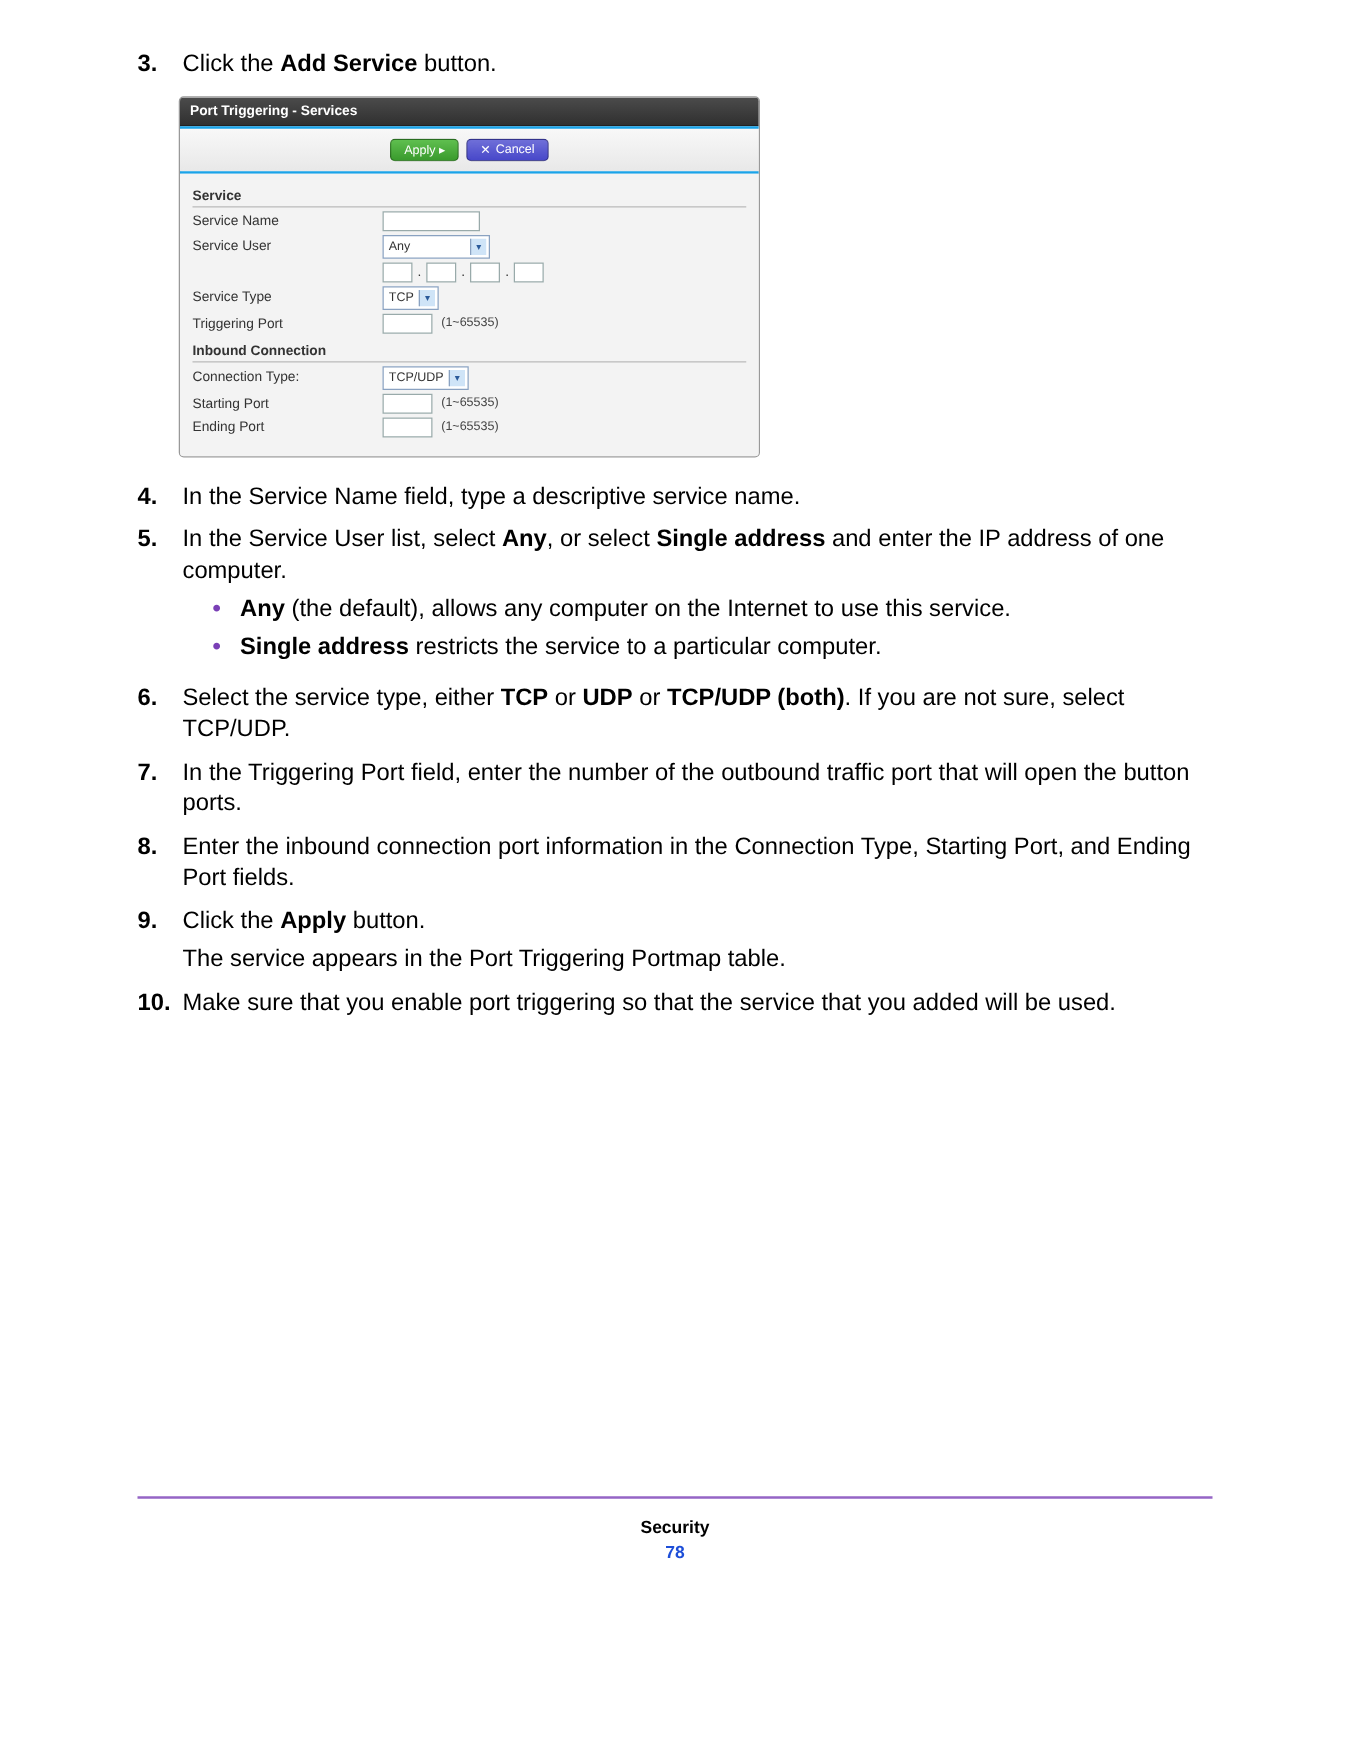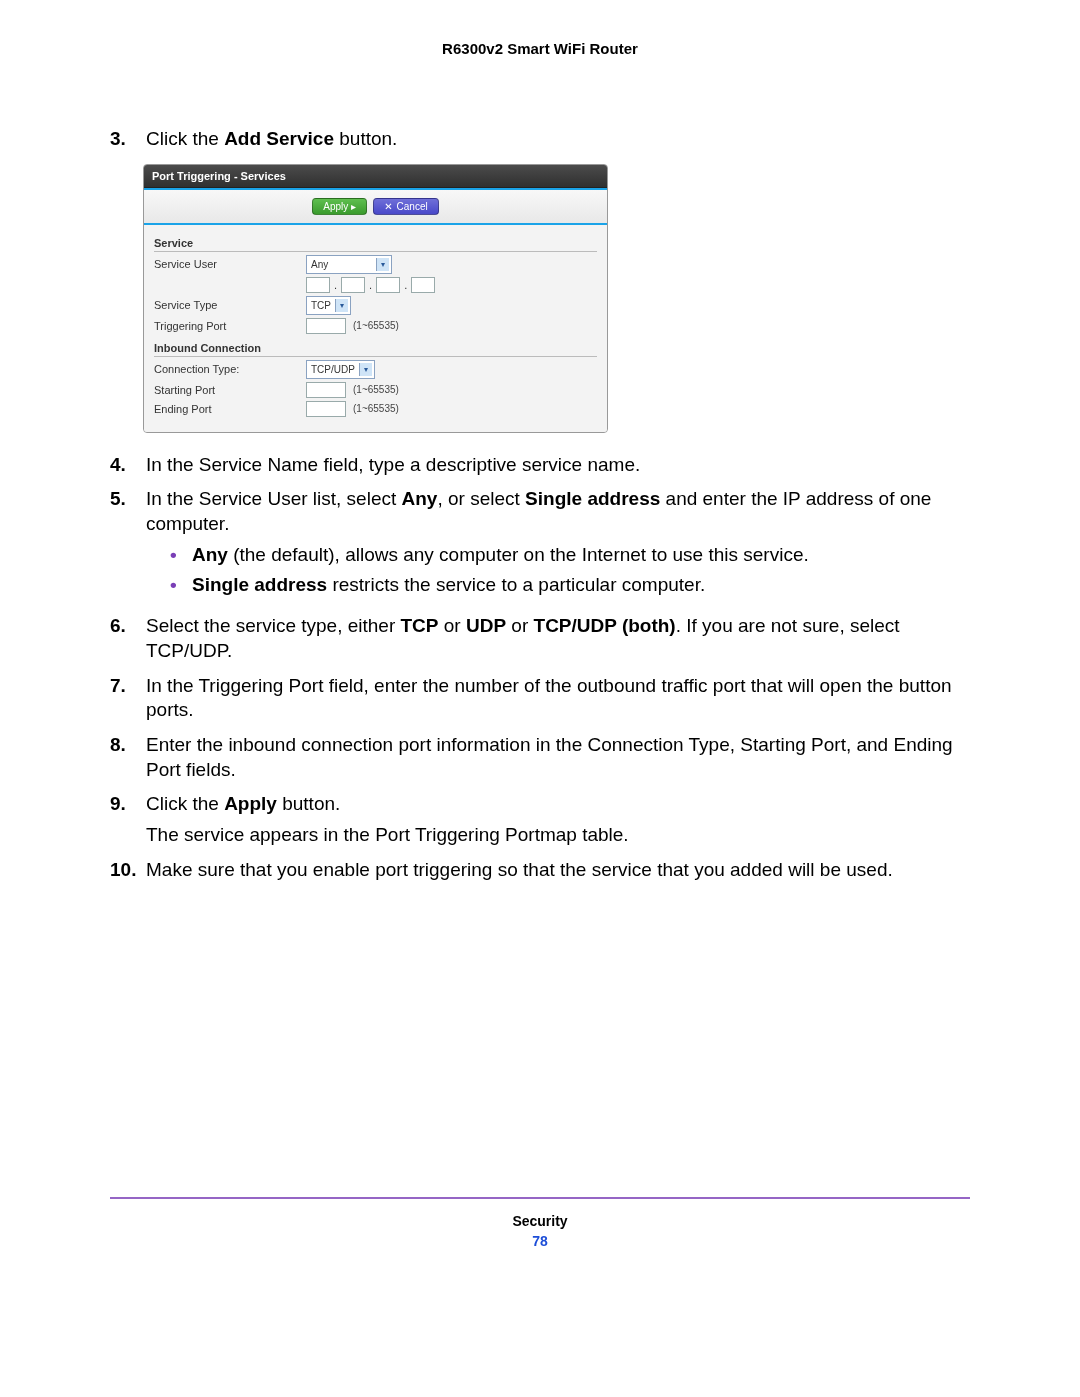--- a/index.html
+++ b/index.html
@@ -173,21 +173,20 @@
     color: #1d4ed8;
     font-weight: bold;
     margin-top: 4px;
   }
 </style>
 </head>
 <body>
 
 <div class="page">
 
-  <div class="doc-header">R6300v2 Smart WiFi Router</div>
 
   <ol class="steps">
 
     <li class="step">
       <span class="step-num">3.</span>
       <span class="step-body">
         <span>Click the </span><span class="b">Add Service</span><span> button.</span>
       </span>
     </li>
   </ol>
@@ -199,20 +198,26 @@
         <span>Apply ▸</span>
       </div>
       <div class="ss-btn cancel">
         <span>✕</span>
         <span>Cancel</span>
       </div>
     </div>
     <div class="ss-body">
       <div class="ss-section-head">Service</div>
 
+      <div class="ss-row">
+        <div class="ss-label">Service Name</div>
+        <div class="ss-field">
+            <input class="ss-input" style="width: 78px;">
+          </div>
+      </div>
 
       <div class="ss-row">
         <div class="ss-label">Service User</div>
         <div class="ss-field">
           <div class="ss-select" style="width:78px;justify-content:space-between">
             <span>Any</span>
             <span class="chev">▾</span>
           </div>
         </div>
       </div>

